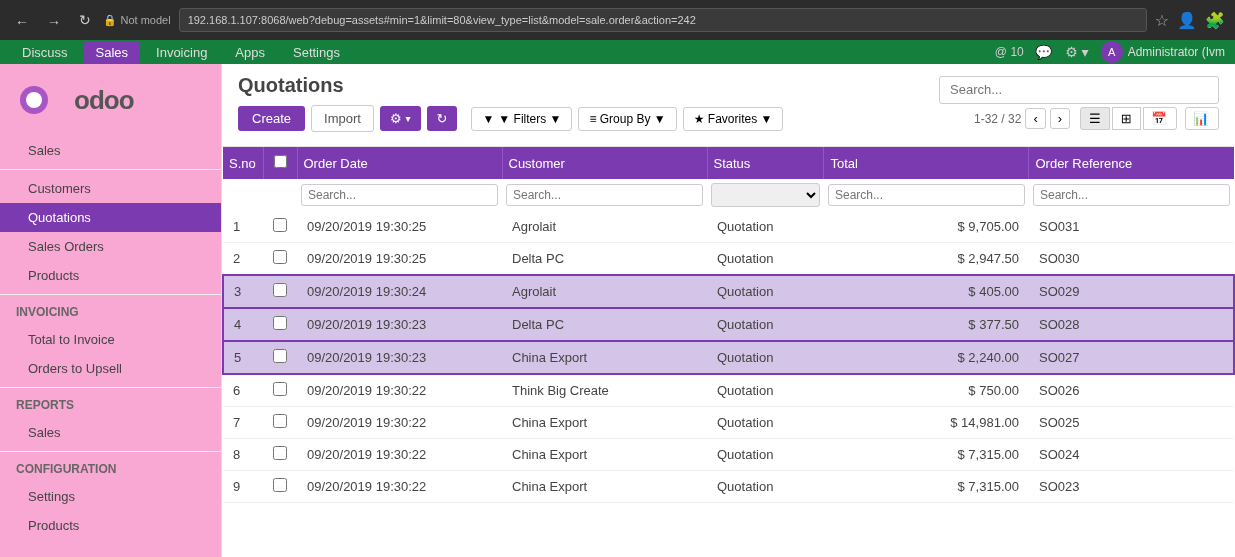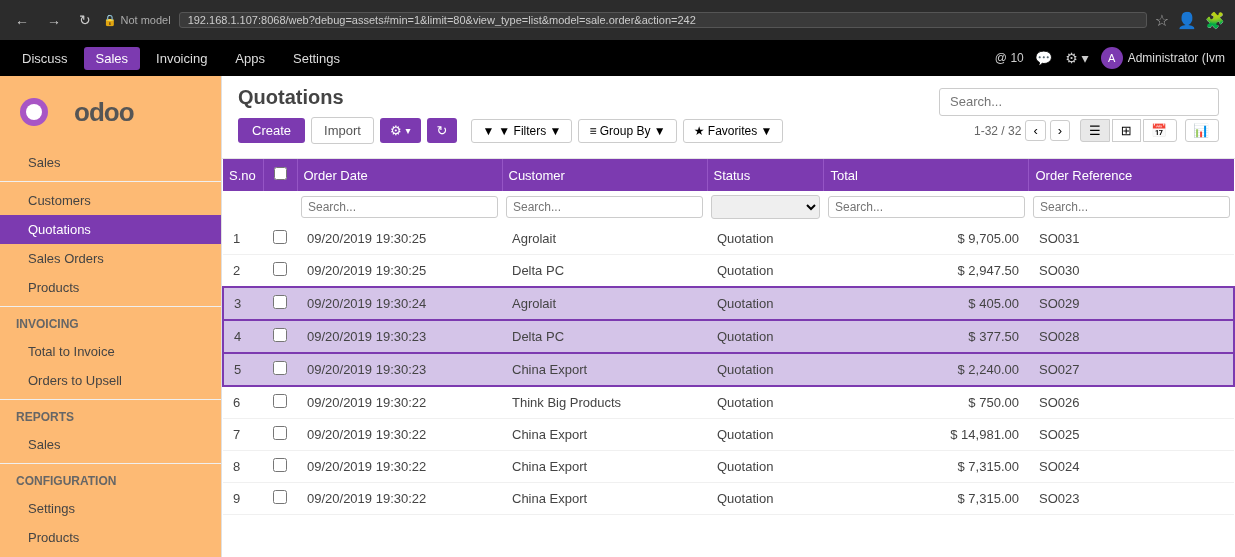--- a/index.html
+++ b/index.html
@@ -26,37 +26,37 @@
       padding: 2px 5px;
     }
     .topbar-url {
       background: #3a3a3a;
       border: 1px solid #555;
       border-radius: 3px;
       color: #ccc;
       padding: 3px 8px;
       flex: 1;
       font-size: 11px;
-      height: 16px;
+      height: 24px;
     }
     .topbar-icons {
       display: flex;
       gap: 8px;
       align-items: center;
     }
     .topbar-icon {
       color: #aaa;
       font-size: 16px;
       cursor: pointer;
     }
 
     
     .menubar {
-      background: #000000;
-      height: 36px;
+      background: #15803d;
+      height: 24px;
       display: flex;
       align-items: center;
       padding: 0 10px;
       gap: 4px;
       flex-shrink: 0;
     }
     .menubar-item {
       color: #ddd;
       padding: 4px 12px;
       border-radius: 3px;
@@ -99,21 +99,21 @@
     
     .main-layout {
       display: flex;
       flex: 1;
       overflow: hidden;
     }
 
     
     .sidebar {
       width: 222px;
-      background: #fdba74;
+      background: #f9a8d4;
       border-right: 1px solid #e0e0e0;
       overflow-y: auto;
       flex-shrink: 0;
     }
     .sidebar-logo {
       padding: 16px 20px;
       display: flex;
       align-items: center;
     }
     .odoo-logo {
@@ -544,21 +544,21 @@
     <td class="status-badge">Quotation</td>
     <td class="amount">$ 2,240.00</td>
     <td>SO027</td>
   </tr>
             <tr>
     <td>6</td>
     <td class="checkbox-cell">
       <input type="checkbox" class="row-checkbox" style="">
     </td>
     <td>09/20/2019 19:30:22</td>
-    <td>Think Big Products</td>
+    <td>Think Big Create</td>
     <td class="status-badge">Quotation</td>
     <td class="amount">$ 750.00</td>
     <td>SO026</td>
   </tr>
             <tr>
     <td>7</td>
     <td class="checkbox-cell">
       <input type="checkbox" class="row-checkbox" style="">
     </td>
     <td>09/20/2019 19:30:22</td>

